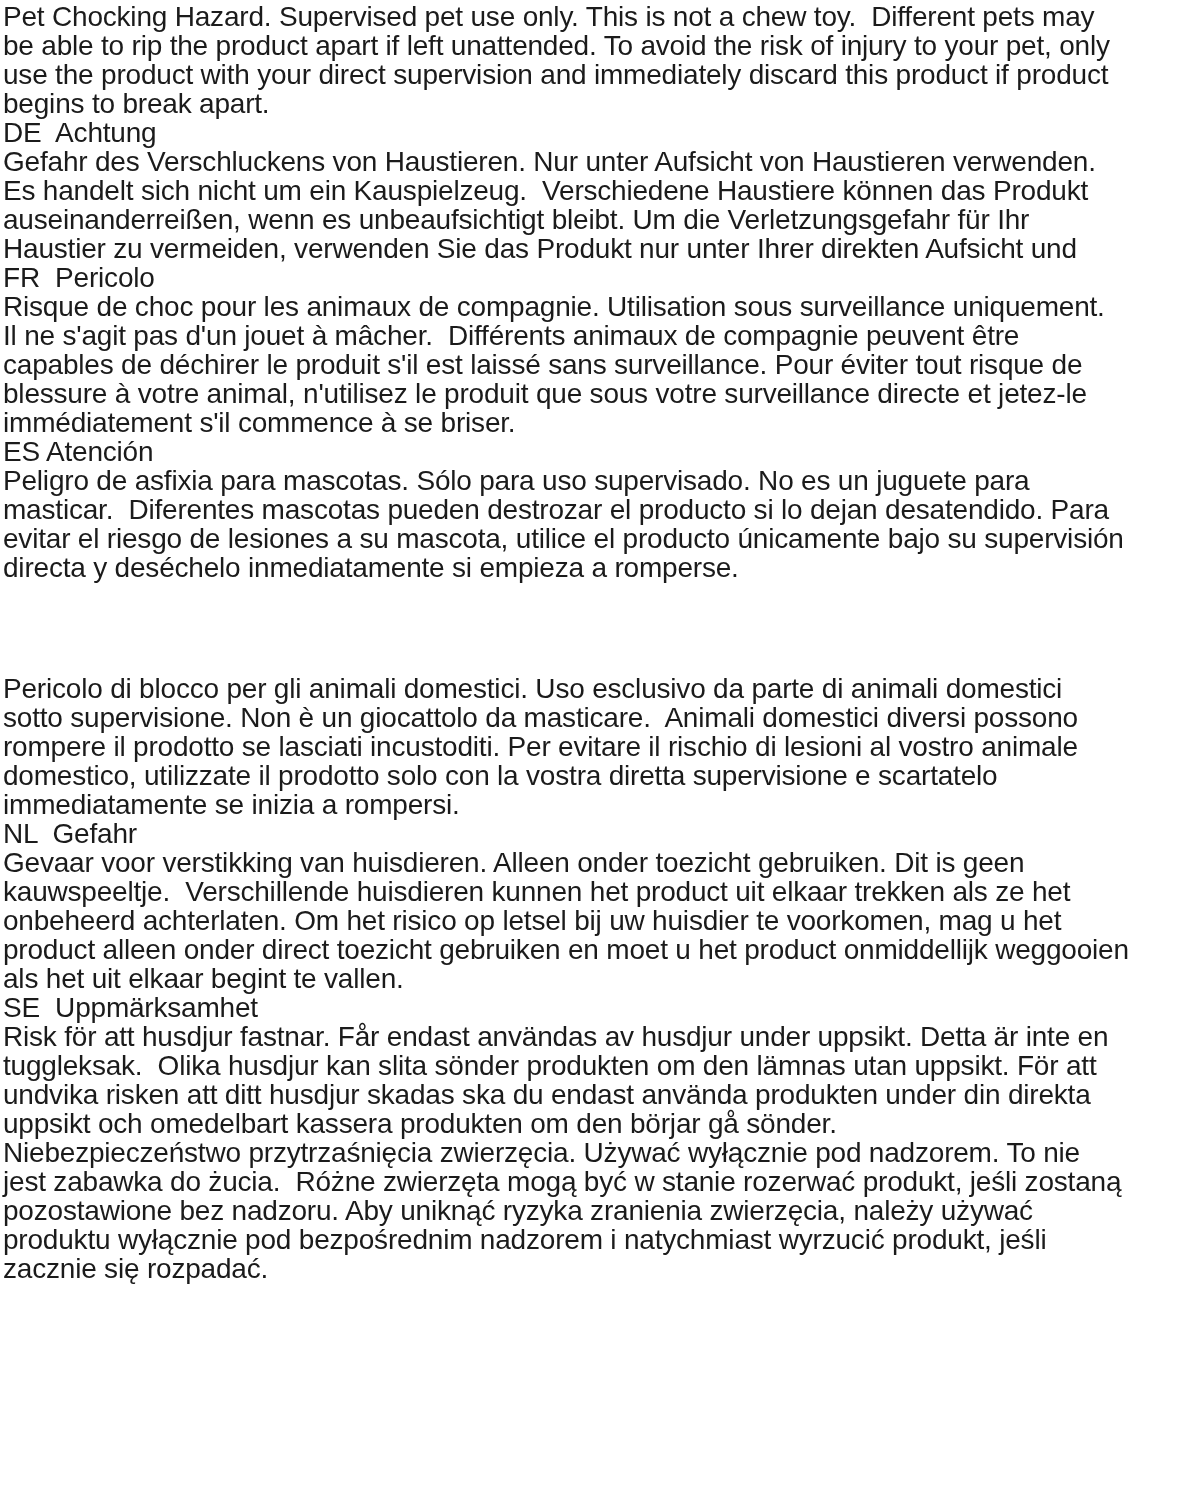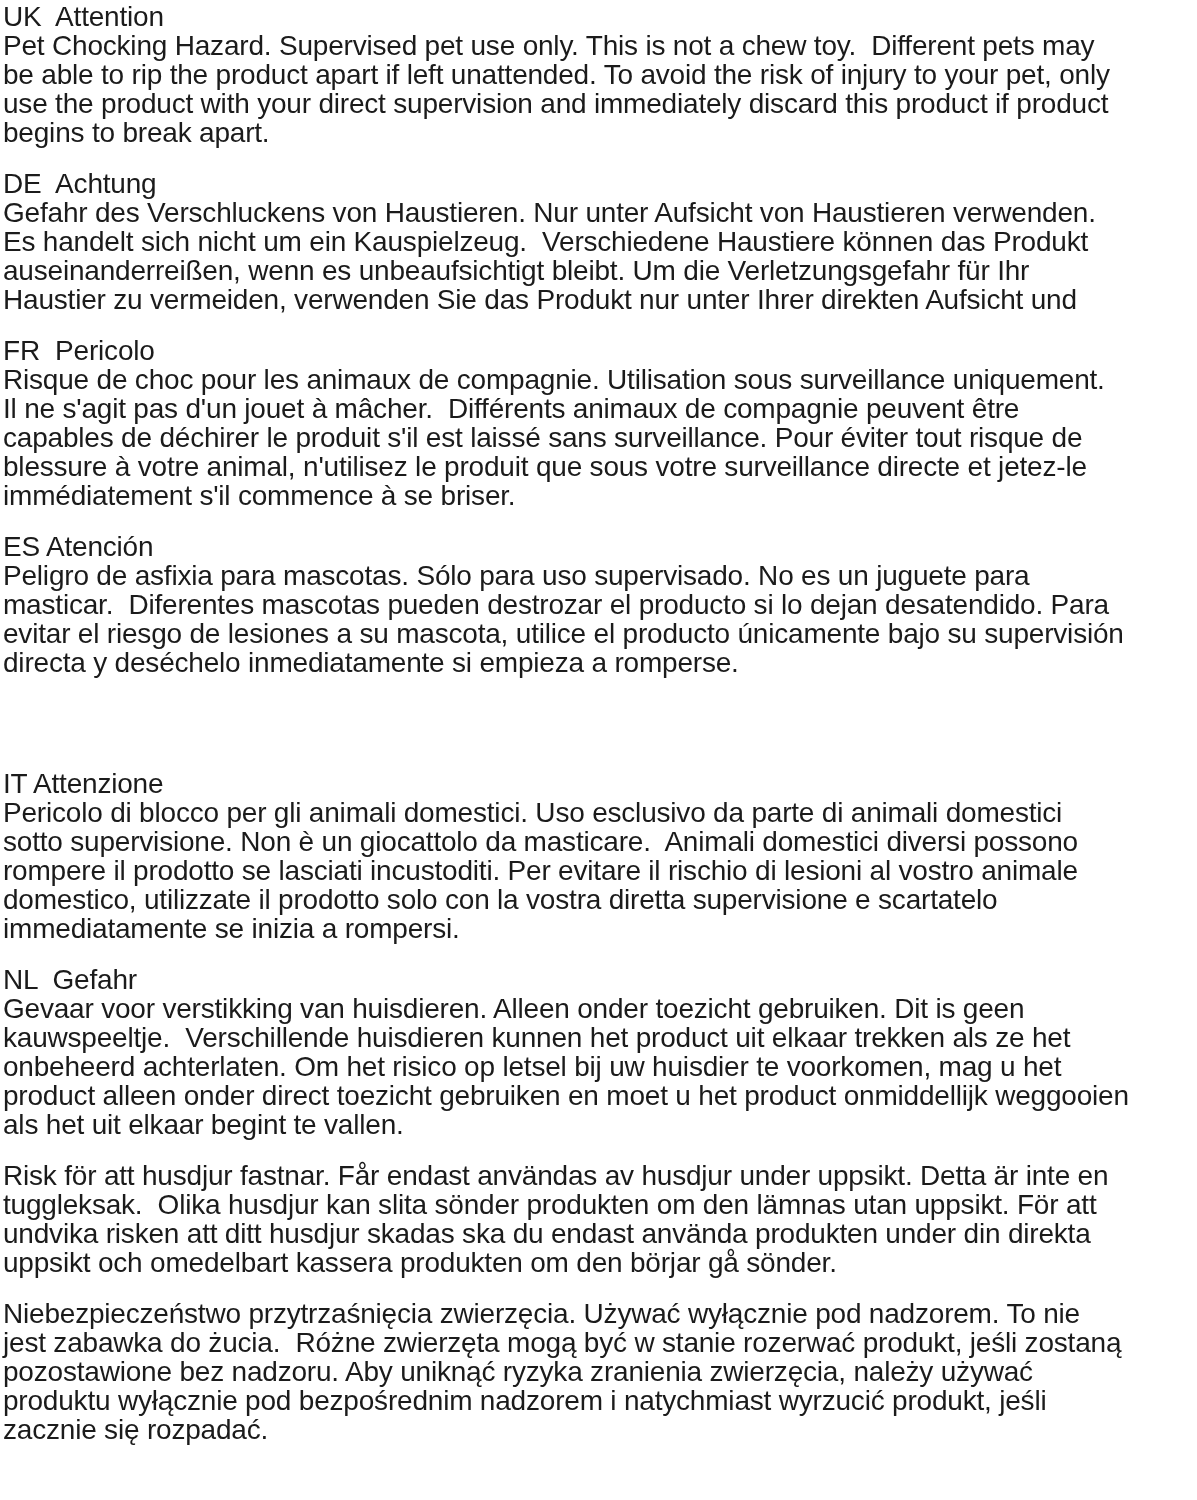--- a/index.html
+++ b/index.html
@@ -14,21 +14,20 @@
     color: #1b1b1b;
     font-family: "Liberation Sans", sans-serif;
     font-size: 28px;
     line-height: 29px;
     letter-spacing: -0.2px;
   }
   .doc {
     padding: 2px 4px 0 3px;
   }
   .lang-section {
-    margin-top: 22px;
   }
   .lang-section:first-child {
     margin-top: 0;
   }
   .lang-section.gap-large {
     margin-top: 92px;
   }
   .lang-heading, .lang-body {
     margin: 0;
     font-size: inherit;
@@ -36,21 +35,20 @@
     line-height: inherit;
     white-space: pre-wrap;
   }
 </style>
 </head>
 <body>
 
 <main class="doc">
 
   <section class="lang-section">
-    <h2 class="lang-heading">UK  Attention</h2>
     <p class="lang-body">Pet Chocking Hazard. Supervised pet use only. This is not a chew toy.  Different pets may
 be able to rip the product apart if left unattended. To avoid the risk of injury to your pet, only
 use the product with your direct supervision and immediately discard this product if product
 begins to break apart.</p>
   </section>
 
   <section class="lang-section">
     <h2 class="lang-heading">DE  Achtung</h2>
     <p class="lang-body">Gefahr des Verschluckens von Haustieren. Nur unter Aufsicht von Haustieren verwenden.
 Es handelt sich nicht um ein Kauspielzeug.  Verschiedene Haustiere können das Produkt
@@ -69,38 +67,38 @@
 
   <section class="lang-section">
     <h2 class="lang-heading">ES Atención</h2>
     <p class="lang-body">Peligro de asfixia para mascotas. Sólo para uso supervisado. No es un juguete para
 masticar.  Diferentes mascotas pueden destrozar el producto si lo dejan desatendido. Para
 evitar el riesgo de lesiones a su mascota, utilice el producto únicamente bajo su supervisión
 directa y deséchelo inmediatamente si empieza a romperse.</p>
   </section>
 
   <section class="lang-section gap-large">
-    <h2 class="lang-heading">IT Attenzione</h2>
     <p class="lang-body">Pericolo di blocco per gli animali domestici. Uso esclusivo da parte di animali domestici
 sotto supervisione. Non è un giocattolo da masticare.  Animali domestici diversi possono
 rompere il prodotto se lasciati incustoditi. Per evitare il rischio di lesioni al vostro animale
 domestico, utilizzate il prodotto solo con la vostra diretta supervisione e scartatelo
 immediatamente se inizia a rompersi.</p>
   </section>
 
   <section class="lang-section">
     <h2 class="lang-heading">NL  Gefahr</h2>
     <p class="lang-body">Gevaar voor verstikking van huisdieren. Alleen onder toezicht gebruiken. Dit is geen
 kauwspeeltje.  Verschillende huisdieren kunnen het product uit elkaar trekken als ze het
 onbeheerd achterlaten. Om het risico op letsel bij uw huisdier te voorkomen, mag u het
 product alleen onder direct toezicht gebruiken en moet u het product onmiddellijk weggooien
 als het uit elkaar begint te vallen.</p>
   </section>
 
   <section class="lang-section">
+    <h2 class="lang-heading">SE  Uppmärksamhet</h2>
     <p class="lang-body">Risk för att husdjur fastnar. Får endast användas av husdjur under uppsikt. Detta är inte en
 tuggleksak.  Olika husdjur kan slita sönder produkten om den lämnas utan uppsikt. För att
 undvika risken att ditt husdjur skadas ska du endast använda produkten under din direkta
 uppsikt och omedelbart kassera produkten om den börjar gå sönder.</p>
   </section>
 
   <section class="lang-section">
     <p class="lang-body">Niebezpieczeństwo przytrzaśnięcia zwierzęcia. Używać wyłącznie pod nadzorem. To nie
 jest zabawka do żucia.  Różne zwierzęta mogą być w stanie rozerwać produkt, jeśli zostaną
 pozostawione bez nadzoru. Aby uniknąć ryzyka zranienia zwierzęcia, należy używać

